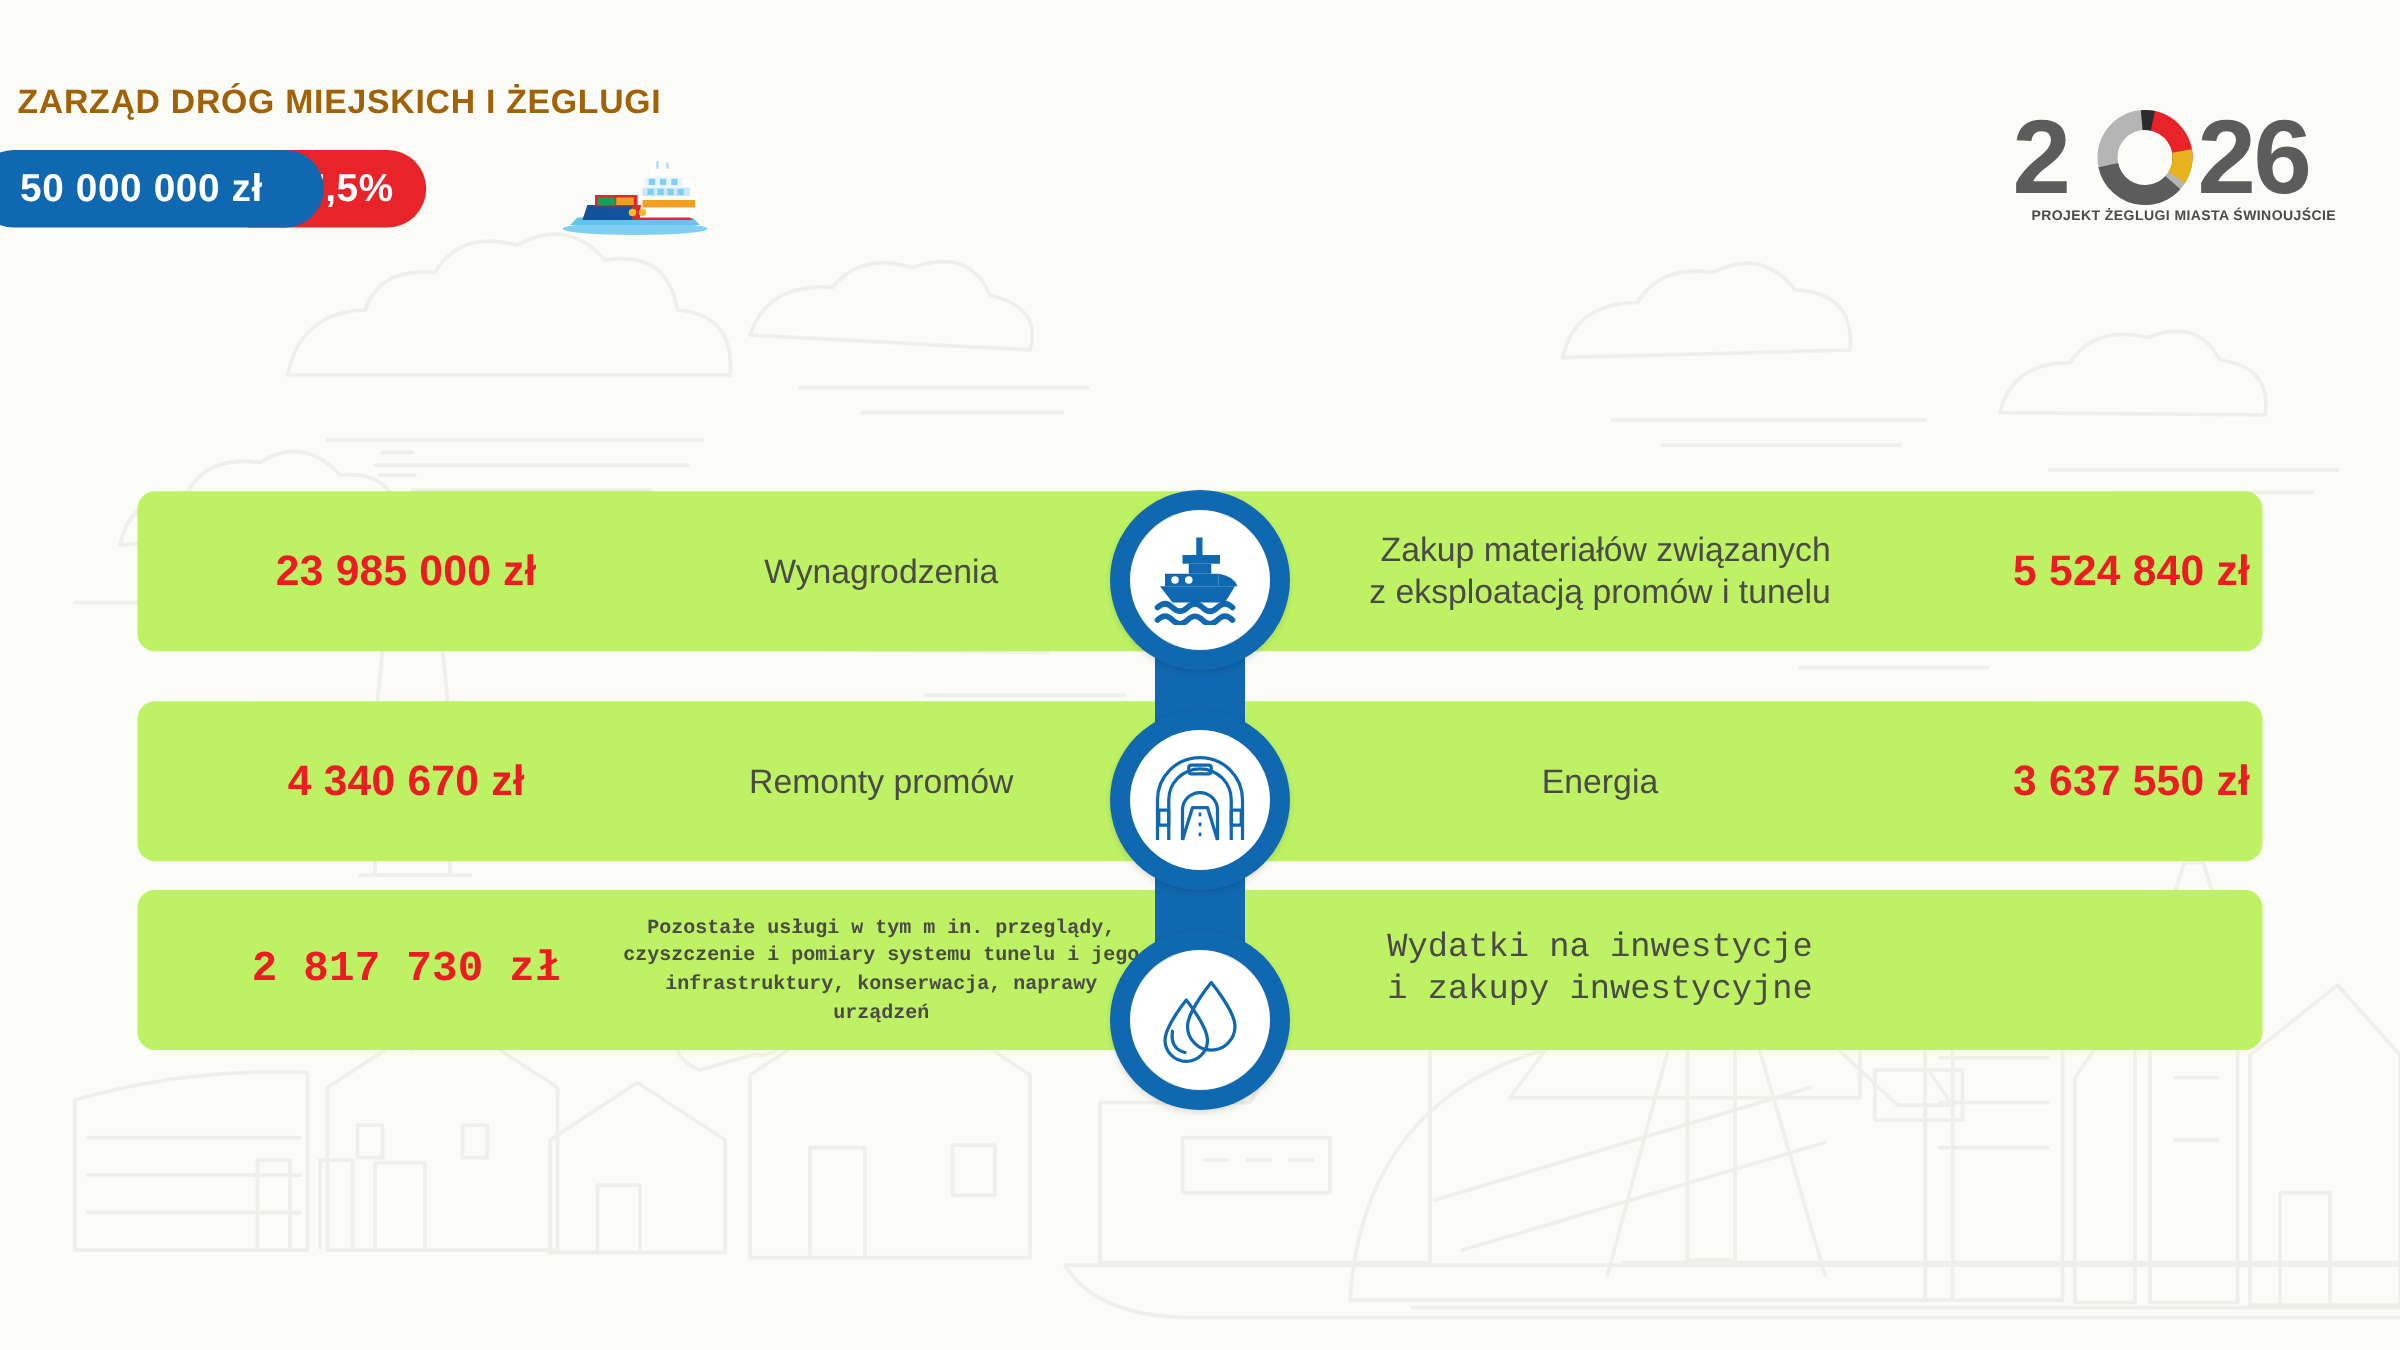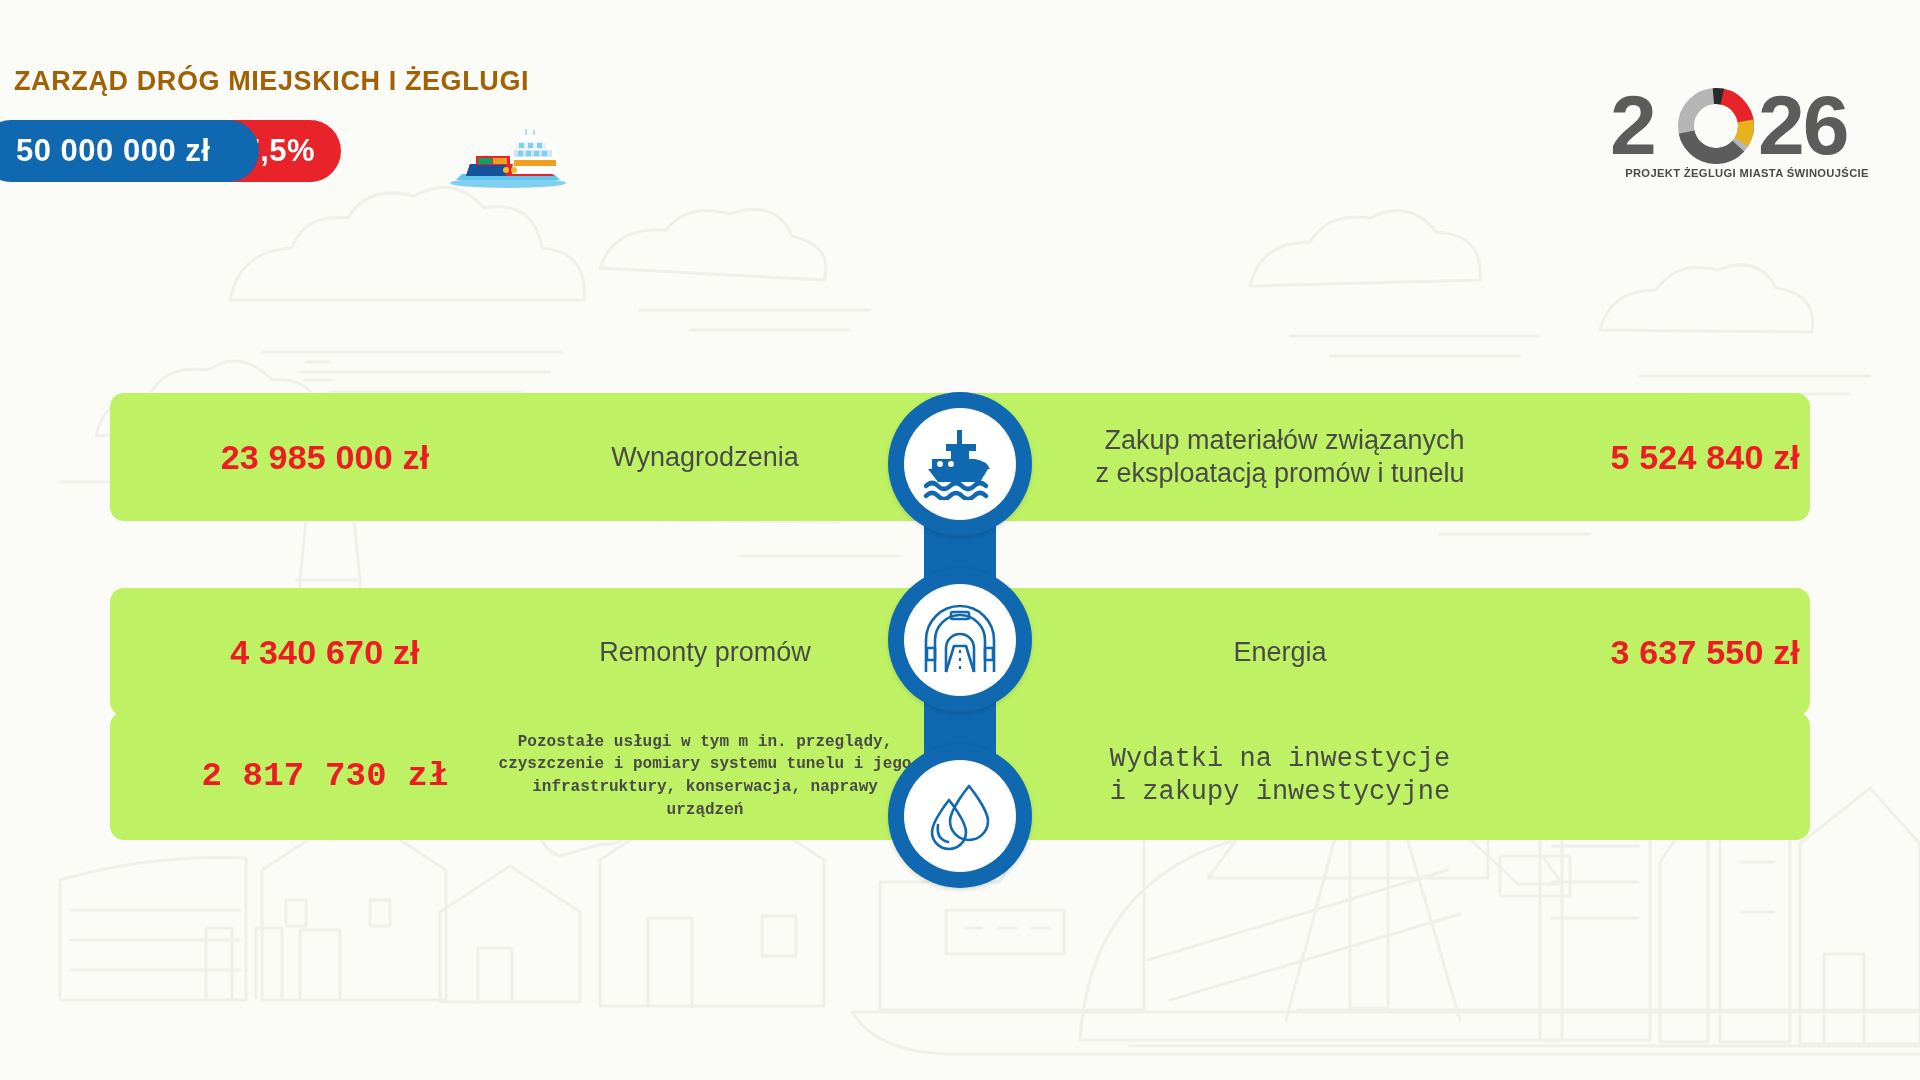--- a/index.html
+++ b/index.html
@@ -139,21 +139,21 @@
     left: 110px;
     width: 1700px;
     height: 128px;
     background: #bef264;
     border-radius: 14px;
     display: flex;
     align-items: center;
   }
 
   .row-1 { top: 393px; }
-  .row-2 { top: 588px; }
+  .row-2 { top: 561px; }
   .row-3 { top: 712px; font-family: Liberation Mono, monospace; }
 
   .cell {
     display: flex;
     align-items: center;
     height: 100%;
   }
 
   .amount {
     color: #ed1c24;

